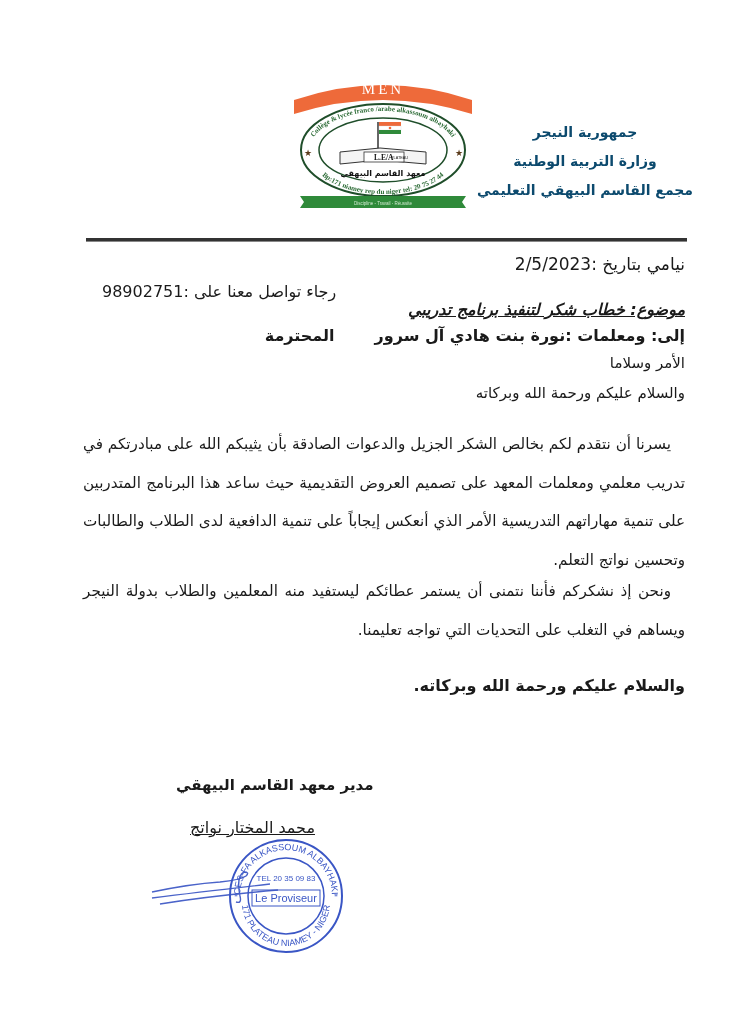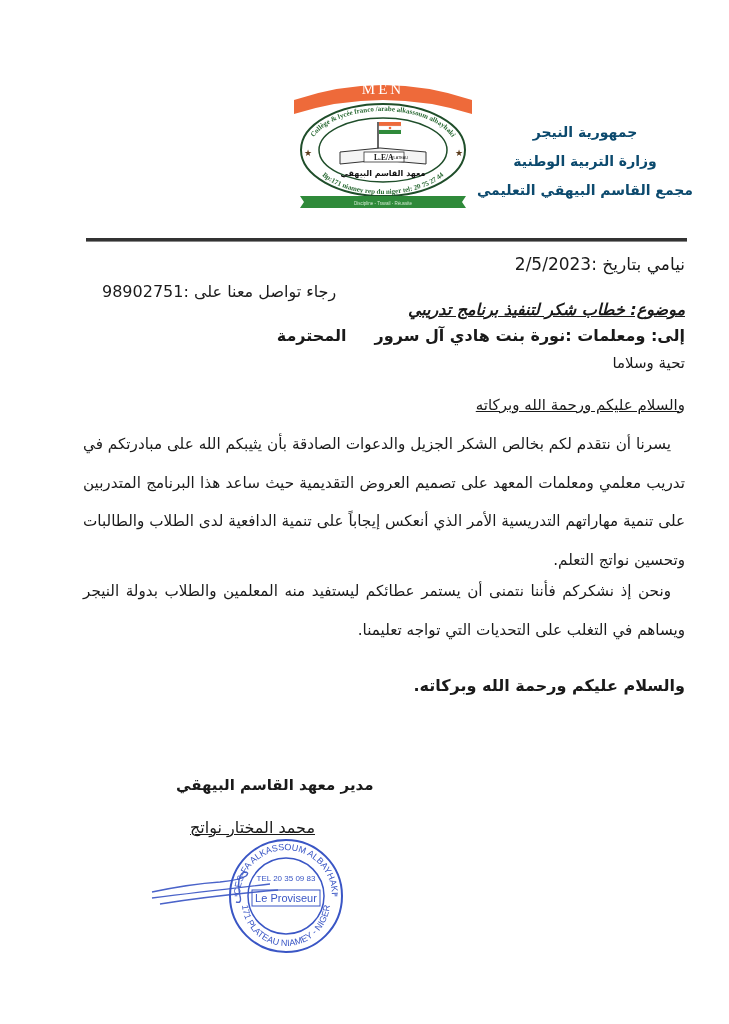--- a/index.html
+++ b/index.html
@@ -17,23 +17,23 @@
   .logo { left: 288px; top: 66px; width: 190px; height: 150px; }
 
   
   .rule { left: 86px; top: 238px; width: 601px; height: 3px; background: #333; border-bottom: 1px solid #888; }
 
   .date { right: 44px; top: 254px; font-size: 17px; }
   .contact { left: 102px; top: 282px; font-size: 16px; direction: rtl; }
 
   .subject { right: 44px; top: 300px; font-size: 16px; font-weight: bold; text-decoration: underline; font-style: italic; }
   .to { right: 44px; top: 326px; font-size: 16px; font-weight: bold; }
-  .to .honor { margin-right: 28px; }
+  .to .honor { margin-right: 40px; }
   .greet1 { right: 44px; top: 354px; font-size: 15px; }
-  .greet2 { right: 44px; top: 396px; font-size: 15px; text-decoration: underline; }
+  .greet2 { right: 44px; top: 384px; font-size: 15px; }
 
   .para { right: 44px; width: 602px; font-size: 15.2px; line-height: 38.5px; text-align: justify; text-align-last: right; }
   .p1 { top: 425px; text-indent: 14px; }
   .p2 { top: 572px; text-indent: 14px; }
   .closing { right: 44px; top: 676px; font-size: 16px; font-weight: bold; }
 
   .sig-title { left: 176px; top: 776px; font-size: 15px; font-weight: bold; direction: rtl; }
   .sig-name { left: 190px; top: 818px; font-size: 16px; direction: rtl; text-decoration: underline; text-decoration-thickness: 1px; }
 
   .stamp { left: 226px; top: 836px; width: 120px; height: 120px; }
@@ -89,21 +89,21 @@
 
 <div class="abs rule"></div>
 
 <div class="abs rtl date">نيامي بتاريخ :2/5/2023</div>
 <div class="abs contact">رجاء تواصل معنا على :98902751</div>
 
 <div class="abs rtl subject">موضوع: خطاب شكر لتنفيذ برنامج تدريبي</div>
 <div class="abs rtl to">
   <span>إلى: ومعلمات :نورة بنت هادي آل سرور</span><span class="honor">المحترمة</span>
 </div>
-<div class="abs rtl greet1">تحية وسلاما</div>
+<div class="abs rtl greet1">الأمر وسلاما</div>
 <div class="abs rtl greet2">والسلام عليكم ورحمة الله وبركاته</div>
 
 <div class="abs rtl para p1">يسرنا أن نتقدم لكم بخالص الشكر الجزيل والدعوات الصادقة بأن يثيبكم الله على مبادرتكم في تدريب معلمي ومعلمات المعهد على تصميم العروض التقديمية حيث  ساعد هذا البرنامج المتدربين على تنمية مهاراتهم التدريسية الأمر الذي أنعكس إيجاباً على تنمية الدافعية لدى الطلاب والطالبات وتحسين نواتج التعلم.</div>
 <div class="abs rtl para p2">ونحن إذ نشكركم فأننا نتمنى أن يستمر عطائكم ليستفيد منه المعلمين والطلاب بدولة النيجر ويساهم في التغلب على التحديات التي تواجه تعليمنا.</div>
 <div class="abs rtl closing">والسلام عليكم ورحمة الله وبركاته.</div>
 
 <div class="abs sig-title">مدير معهد القاسم البيهقي</div>
 <div class="abs sig-name">محمد المختار نواتج</div>
 
 <div class="abs scribble">

